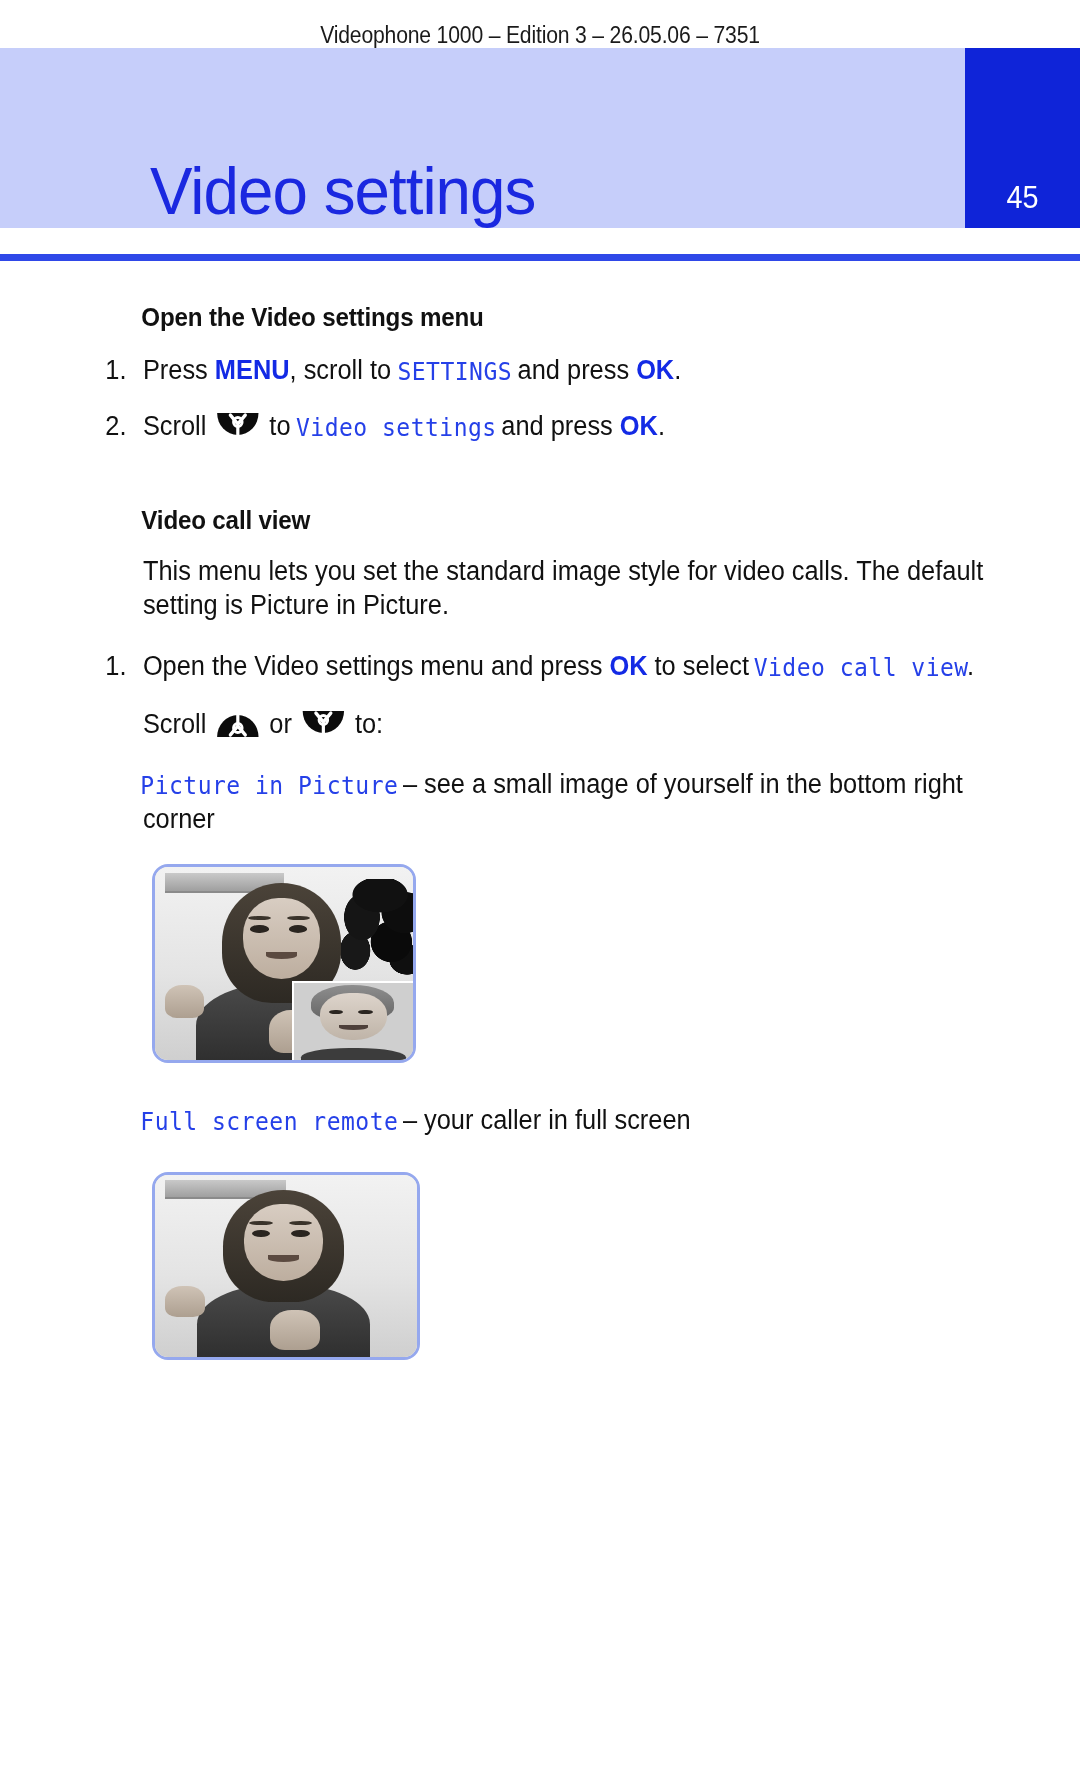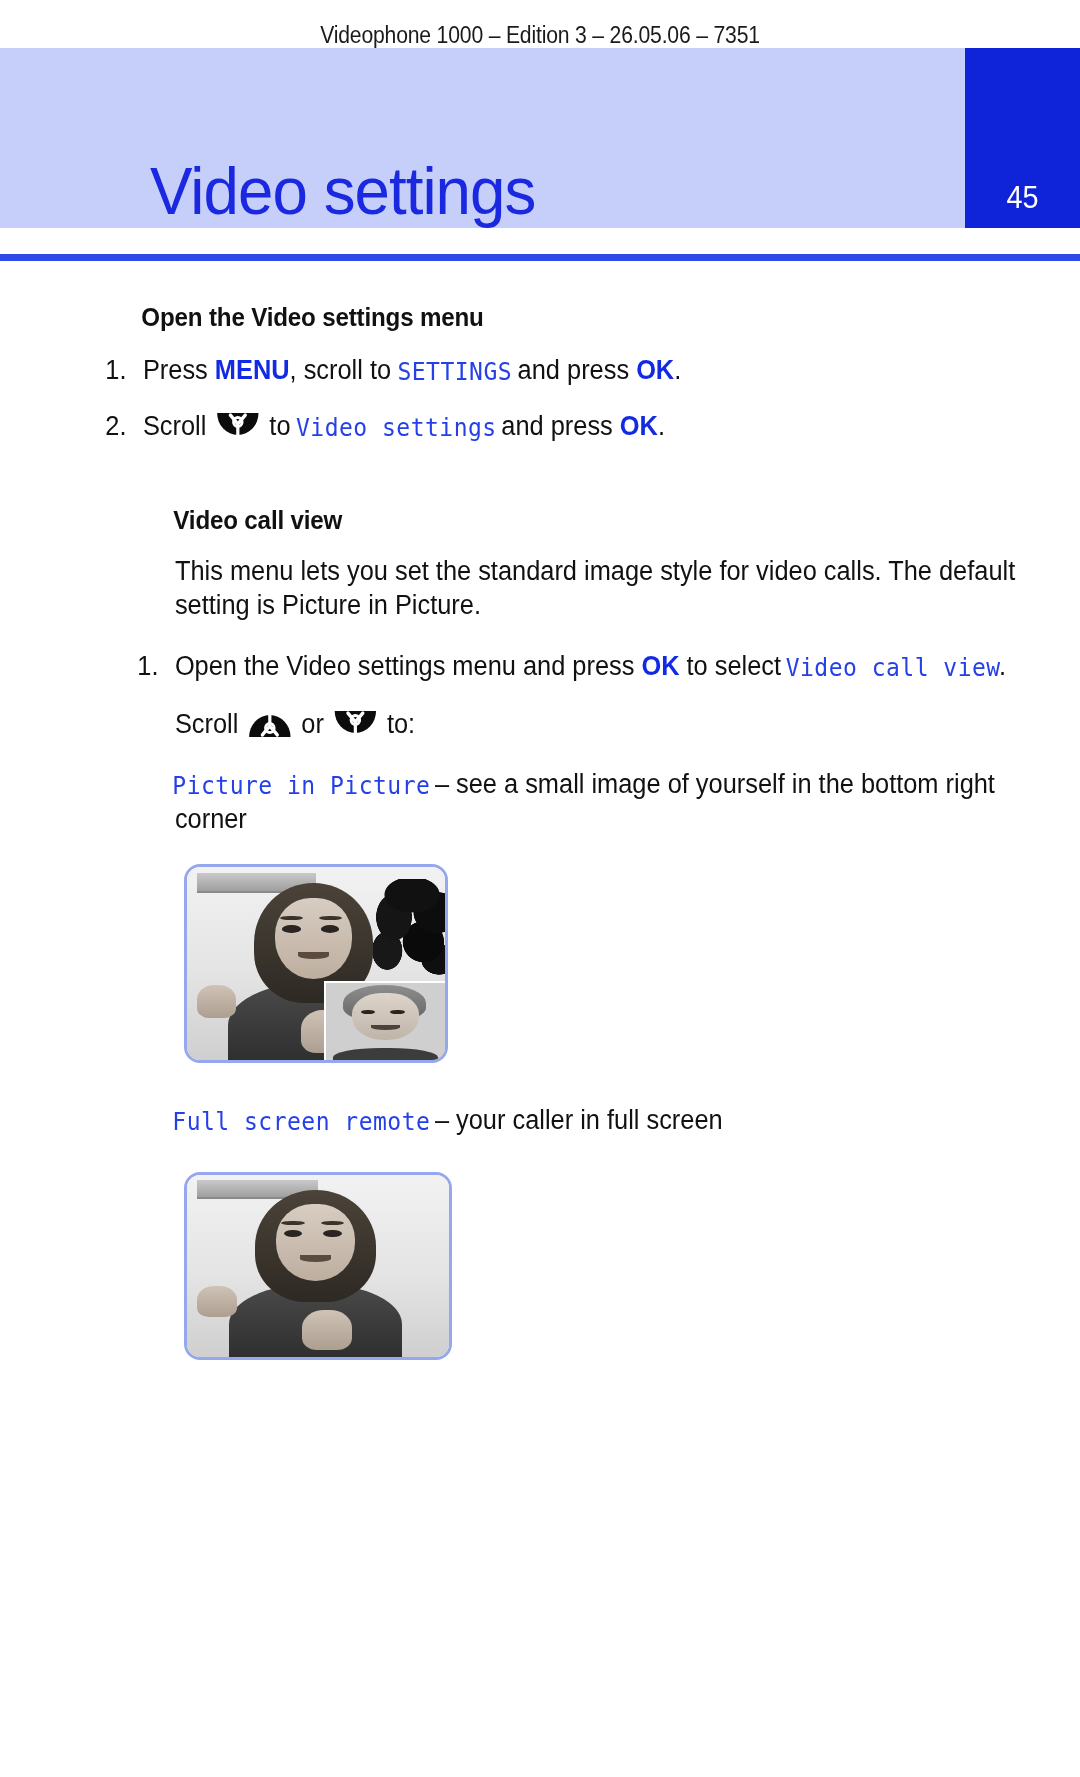--- a/index.html
+++ b/index.html
@@ -235,21 +235,21 @@
 
     <div class="li">
       <span class="num">2.</span><span>Scroll </span><span class="key"><svg viewBox="0 0 46 30" width="46" height="30">
           <path d="M1 2 H45 A22 22 0 0 1 1 2 Z" fill="#0c0c0c"></path>
           <path d="M23 28 L23 13 M23 13 L15 4 M23 13 L31 4" stroke="#ffffff" stroke-width="3.4" fill="none" stroke-linecap="round"></path>
           <circle cx="23" cy="11" r="4.6" fill="none" stroke="#ffffff" stroke-width="3"></circle>
         </svg></span><span> to </span><span class="lcd">Video settings</span><span> and press </span><span class="ui">OK</span><span>.</span>
     </div>
   </div>
 
-  <div class="block" style="margin-top:34px;padding-left:32px;">
+  <div class="block" style="margin-top:34px;">
     <h2 class="sub">Video call view</h2>
 
     <div class="para">This menu lets you set the standard image style for video calls. The default setting is Picture in Picture.</div>
 
     <div class="li" style="margin-top:26px;">
       <span class="num">1.</span><span>Open the Video settings menu and press </span><span class="ui">OK</span><span> to select </span><span class="lcd">Video call view</span><span>.</span>
     </div>
 
     <div class="para" style="margin-top:22px;">
       <span>Scroll </span><span class="key"><svg viewBox="0 0 46 30" width="46" height="30">

